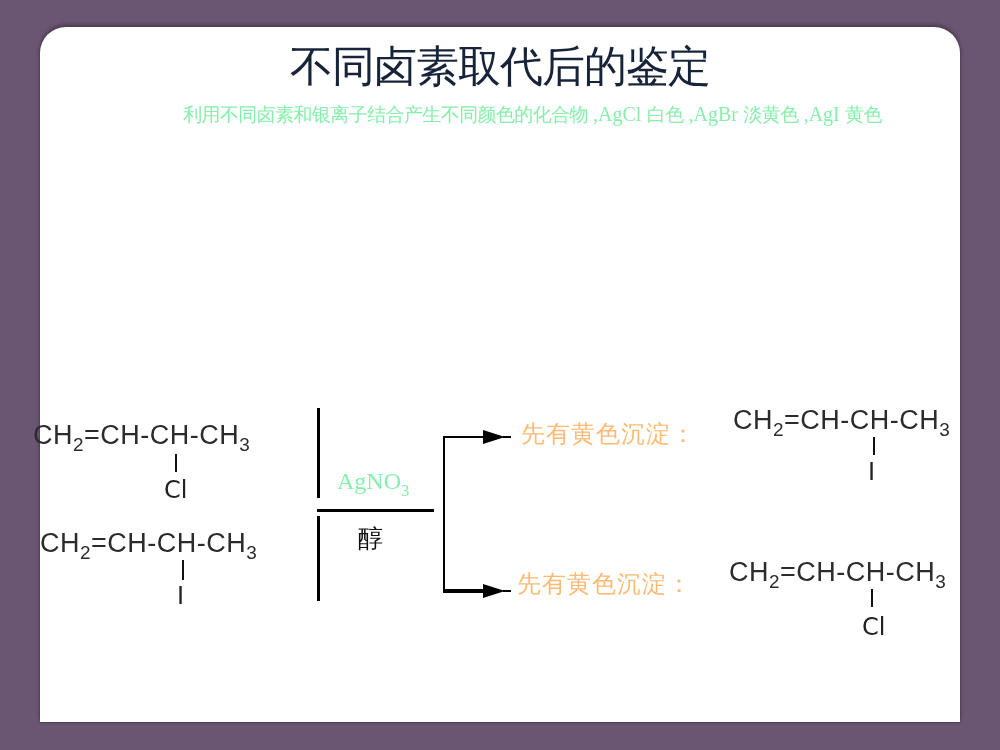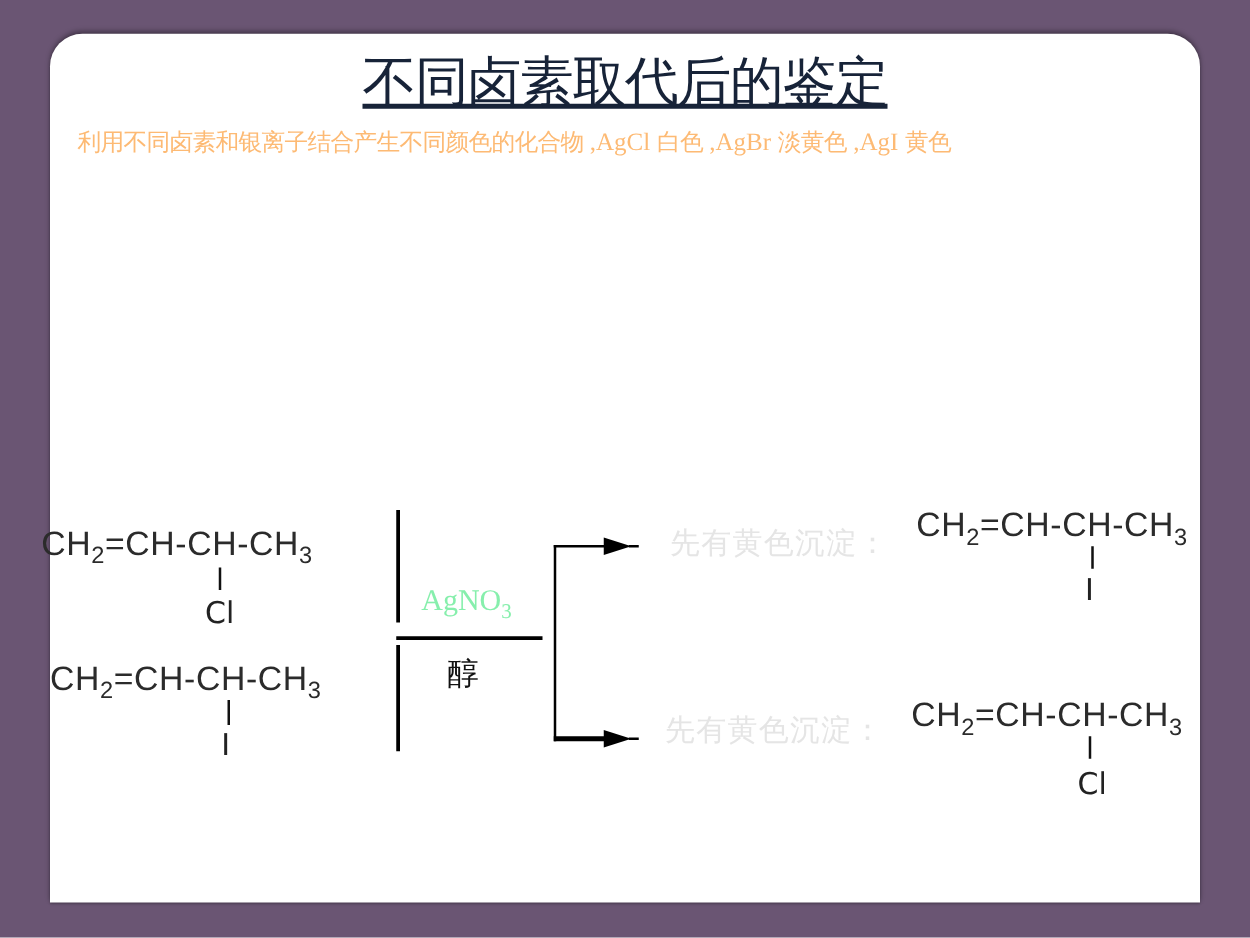--- a/index.html
+++ b/index.html
@@ -14,22 +14,22 @@
       border-radius: 26px 26px 0 0;
       box-shadow: 0 -2px 4px rgba(0,0,0,0.35), 0 1px 2px rgba(0,0,0,0.25);
     }
     .title {
       position: absolute; left: 0; top: 38px; width: 1000px; text-align: center;
       font-size: 43px; line-height: 56px; color: #172338;
       font-family: "DejaVu Sans", sans-serif; letter-spacing: -1px;
     }
     .intro {
       position: absolute; left: 62px; top: 100px; width: 820px;
-      font-size: 19px; line-height: 29px; color: #fdba74;
-      font-family: "DejaVu Sans", sans-serif; letter-spacing: -0.6px;
+      font-size: 19px; line-height: 29px; color: #86efac;
+      font-family: "DejaVu Sans", sans-serif; letter-spacing: -0.6px; text-align: right;
     }
     .intro .lat { font-family: "Liberation Serif", serif; font-size: 20px; letter-spacing: 0; }
 
     
     .formula {
       position: absolute; white-space: nowrap;
       font-family: Liberation Sans, sans-serif;
       color: #2b2b2b; letter-spacing: 0.5px;
     }
     .formula sub { font-size: 0.7em; vertical-align: -0.35em; line-height: 0; }
@@ -41,38 +41,37 @@
       line-height: 1;
     }
     .rule { position: absolute; background: #000; }
     .arrowhead {
       position: absolute; width: 0; height: 0;
       border-top: 7px solid transparent; border-bottom: 7px solid transparent;
       border-left: 22px solid #000;
     }
     .result-label {
       position: absolute; white-space: nowrap;
-      font-family: "DejaVu Sans", sans-serif; font-size: 24px; color: #e5e5e5;
+      font-family: "DejaVu Sans", sans-serif; font-size: 24px; color: #fdba74;
       letter-spacing: 1px;
-      margin-left: 15px;
     }
     .reagent {
       position: absolute; font-family: "Liberation Serif", serif; font-size: 24px; color: #86efac;
     }
     .reagent sub { font-size: 0.7em; vertical-align: -0.4em; line-height: 0; }
     .solvent {
       position: absolute; font-family: "DejaVu Sans", sans-serif; font-size: 25px; color: #111;
     }
   </style>
 </head>
 <body>
 
 <div class="card"></div>
 
-<h1 class="title" style="margin:0;font-weight:normal;text-decoration:underline;">不同卤素取代后的鉴定</h1>
+<h1 class="title" style="margin:0;font-weight:normal;">不同卤素取代后的鉴定</h1>
 
 <div class="intro"><span>利用不同卤素和银离子结合产生不同颜色的化合物</span><span class="lat"> ,</span><span class="lat">AgCl</span><span> 白色</span><span class="lat"> ,</span><span class="lat">AgBr</span><span> 淡黄色</span><span class="lat"> ,</span><span class="lat">AgI</span><span> 黄色</span></div>
 
 <div>
   <div class="formula" style="left:33px; top:420px; font-size:27px;"><span>CH</span><sub>2</sub><span>=CH-CH-CH</span><sub>3</sub></div>
   <div class="bond" style="left:175px; top:454px; height:18px;"></div>
   <div class="subst" style="left:164px; top:478px; font-size:24px;">Cl</div>
 </div>
 
 <div>

